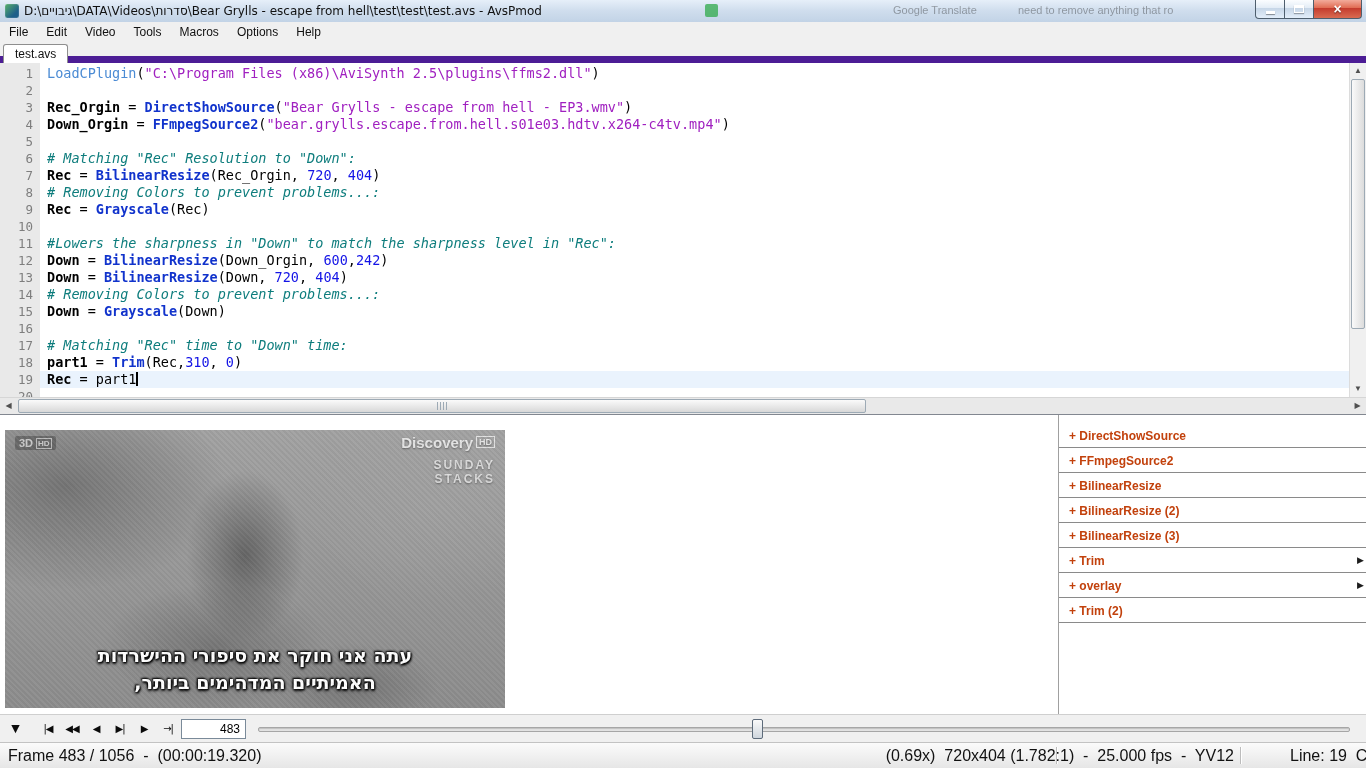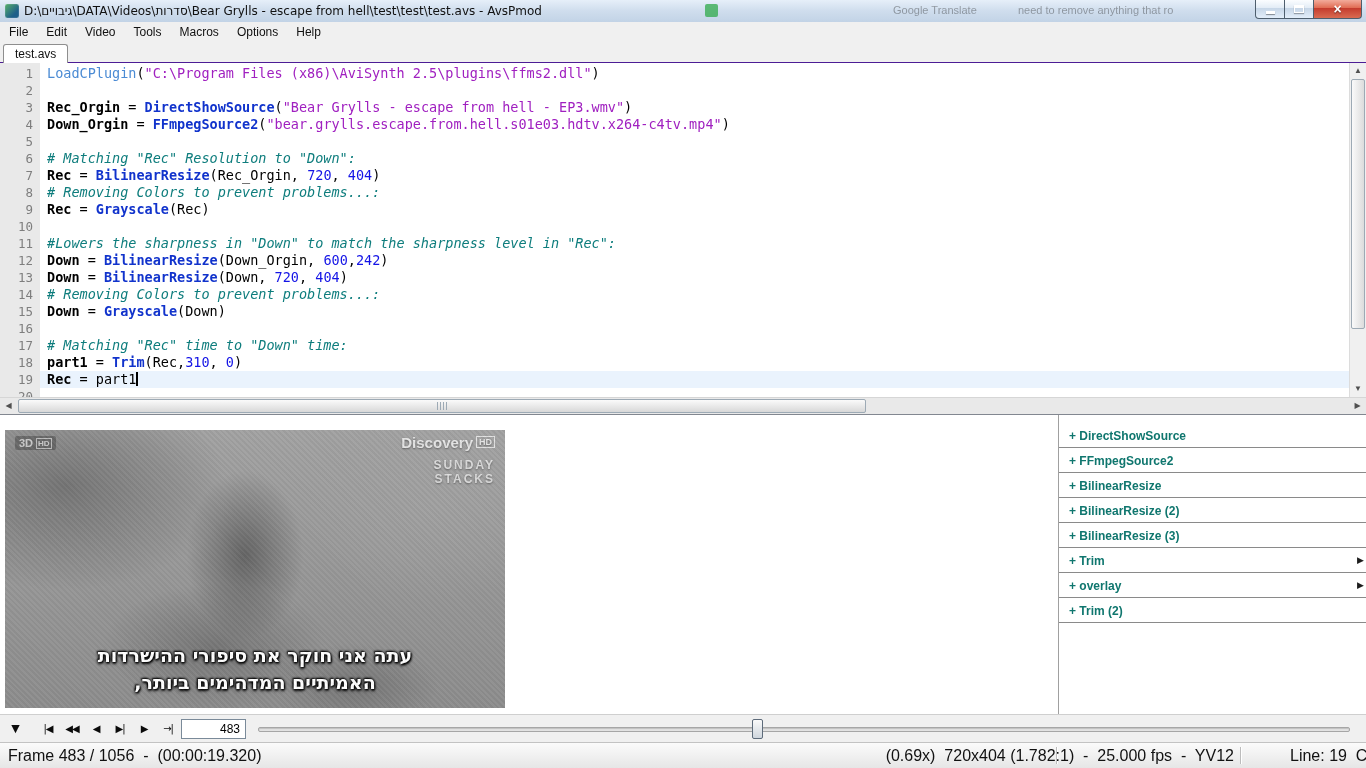--- a/index.html
+++ b/index.html
@@ -24,21 +24,21 @@
   .cap-btn.max{width:29px;border-left:none;background:linear-gradient(#fbfdff,#e2ecf6 45%,#c6d6e7 45%,#e3eefa);}
   .cap-btn.close{width:48px;border-left:none;border-radius:0 0 4px 0;color:#fff;
     background:linear-gradient(#f2ab9b,#e06a51 45%,#c43b2d 45%,#d96b51);}
   .min-glyph{width:9px;height:3px;background:#fff;box-shadow:0 1px 1px rgba(0,0,0,.4);margin-top:7px;}
   .max-glyph{width:10px;height:8px;border:1px solid #fff;border-top:3px solid #fff;box-shadow:0 1px 1px rgba(0,0,0,.3);box-sizing:border-box;}
   .close-x{font-size:14px;font-weight:bold;line-height:17px;text-shadow:0 1px 1px rgba(0,0,0,.5);}
 
   
   .menubar{position:absolute;left:0;top:22px;width:1366px;height:20px;background:#f0f0f0;display:flex;align-items:stretch;}
   .menu-item{padding:0 9px;line-height:20px;font-size:12px;color:#111;}
-  .tabbar{position:absolute;left:0;top:42px;width:1366px;height:21px;background:#f0f0f0;border-bottom:1px solid #4c1d95;box-sizing:border-box;}
+  .tabbar{position:absolute;left:0;top:42px;width:1366px;height:21px;background:#f0f0f0;border-bottom:7px solid #4c1d95;box-sizing:border-box;}
   .tab{position:absolute;left:3px;top:2px;height:19px;line-height:18px;padding:0 11px;background:#fff;
     border:1px solid #8e8e8e;border-bottom:none;border-radius:3px 3px 0 0;font-size:12px;color:#111;}
 
   
   .editor{position:absolute;left:0;top:63px;width:1366px;height:334px;background:#fff;overflow:hidden;}
   .gutter{position:absolute;left:0;top:0;width:40px;height:100%;background:#e9e9e9;padding-top:2px;box-sizing:border-box;}
   .ln{height:17px;line-height:17px;text-align:right;padding-right:7px;font-family:"DejaVu Sans Mono",monospace;
       font-size:12.5px;color:#7e7e7e;}
   .code{position:absolute;left:40px;top:0;right:17px;height:100%;padding-top:2px;box-sizing:border-box;overflow:hidden;}
   .code-line{height:17px;line-height:17px;padding-left:7px;white-space:pre;
@@ -87,21 +87,21 @@
   .disc-line{font-size:15px;font-weight:bold;}
   .disc-hd{font-size:9px;border:1px solid rgba(242,242,242,.8);padding:0 2px;margin-left:3px;vertical-align:3px;font-weight:bold;}
   .disc-sub{font-size:12px;font-weight:bold;letter-spacing:2px;line-height:14px;color:rgba(238,238,238,.82);}
   .disc-sub.first{margin-top:7px;}
   .subs{position:absolute;left:0;right:0;bottom:12px;text-align:center;font-family:"DejaVu Sans",sans-serif;
     font-weight:bold;font-size:19px;line-height:27px;color:#fff;
     text-shadow:0 0 3px #000,1px 1px 2px #000,-1px -1px 2px #000,0 2px 3px rgba(0,0,0,.8);}
   .pane-divider{position:absolute;left:1058px;top:0;width:1px;height:100%;background:#a0a0a0;}
   .filter-panel{position:absolute;left:1059px;right:0;top:0;bottom:0;background:#fff;padding-top:8px;overflow:hidden;}
   .filter-row{position:relative;height:25px;line-height:24px;border-bottom:1px solid #8a8a8a;box-sizing:border-box;}
-  .filter-label{padding-left:10px;font-size:12px;font-weight:bold;color:#0f766e;}
+  .filter-label{padding-left:10px;font-size:12px;font-weight:bold;color:#c2410c;}
   .filter-arrow{position:absolute;right:2px;top:0;font-size:9px;color:#1c1c1c;line-height:24px;}
 
   
   .controlbar{position:absolute;left:0;top:714px;width:1366px;height:28px;background:#f0f0f0;border-top:1px solid #cfcfcf;box-sizing:border-box;}
   .btn-group{position:absolute;left:4px;top:2px;display:flex;gap:2px;align-items:center;}
   .ctl-btn{width:22px;height:22px;background:transparent;border:none;padding:0;margin:0;color:#0a0a0a;
     font-family:"DejaVu Sans",sans-serif;font-size:10px;letter-spacing:-1px;display:flex;align-items:center;justify-content:center;cursor:default;}
   .ctl-btn:first-child{margin-right:9px;font-size:11px;}
   .frame-input{position:absolute;left:181px;top:4px;width:56px;height:18px;border:1px solid #7a8a99;font-size:12px;
     text-align:right;padding:0 5px 0 2px;font-family:"Liberation Sans",sans-serif;box-sizing:content-box;}

